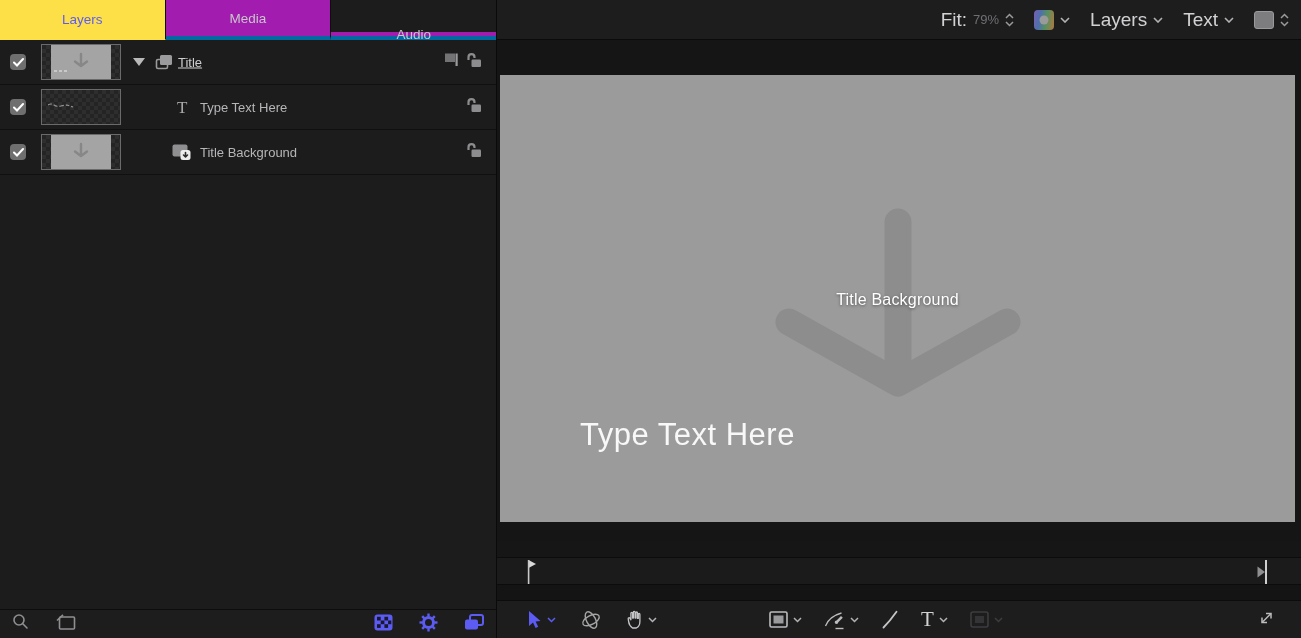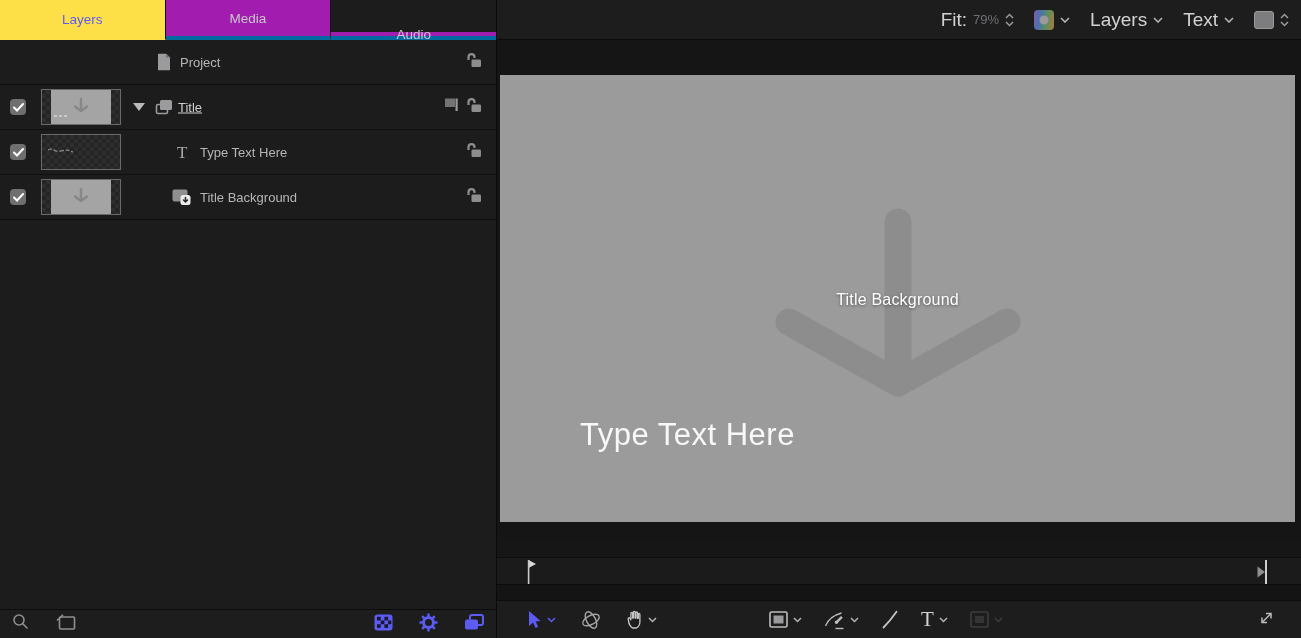--- a/index.html
+++ b/index.html
@@ -84,35 +84,20 @@
   <div class="left-panel">
 
     <div class="tabbar">
       <div class="tab active">Layers</div>
       <div class="tab">Media</div>
       <div class="tab">Audio</div>
     </div>
 
     <div class="rows">
 
-      <div class="layer-row">
-        <span class="row-icon" style="left:157px;">
-          <svg width="14" height="17" viewBox="0 0 14 17">
-              <path d="M1 0 h8 l4 4 v13 h-12 z" fill="#9b9b9d"></path>
-              <path d="M9 0 l4 4 h-4 z" fill="#6f6f71"></path>
-            </svg>
-        </span>
-        <span class="row-label" style="left:180px;">Project</span>
-        <span class="right-icon" style="right:14px;">
-          <svg width="17" height="16" viewBox="0 0 17 16">
-              <path d="M3.5 8 V5.2 a3 3 0 0 1 6 0 V6" fill="none" stroke="#8d8d8f" stroke-width="2.2"></path>
-              <rect x="6.5" y="7.5" width="9.5" height="7.5" rx="1.2" fill="#8d8d8f"></rect>
-            </svg>
-        </span>
-      </div>
 
       <div class="layer-row">
         <span class="cb">
           <svg width="11" height="9" viewBox="0 0 11 9">
               <path d="M1 4.5 L4 7.5 L10 1" fill="none" stroke="#ffffff" stroke-width="2" stroke-linecap="round"></path>
             </svg>
         </span>
         <span class="thumb thumb-arrow">
           <svg width="22" height="20" viewBox="0 0 22 20">
               <path d="M11 2 V13 M5 9.5 L11 14 L17 9.5" fill="none" stroke="#878787" stroke-width="2.4" stroke-linecap="round" stroke-linejoin="round"></path>

